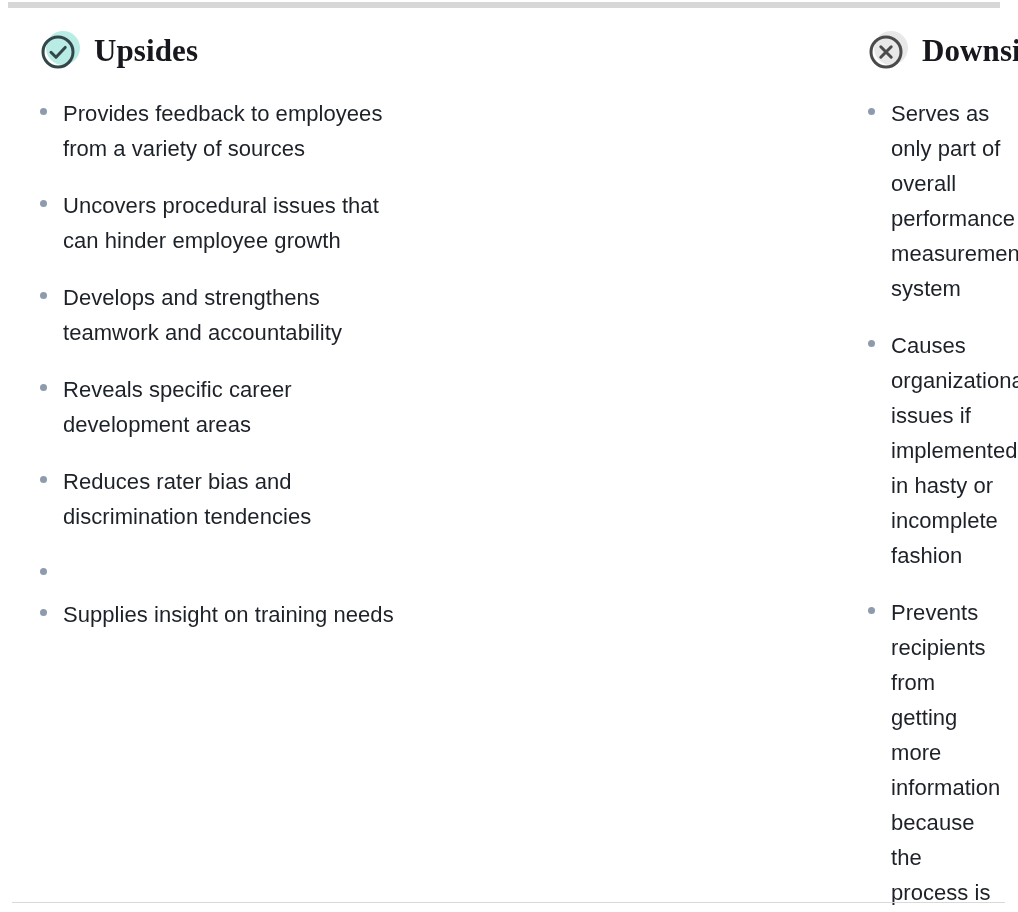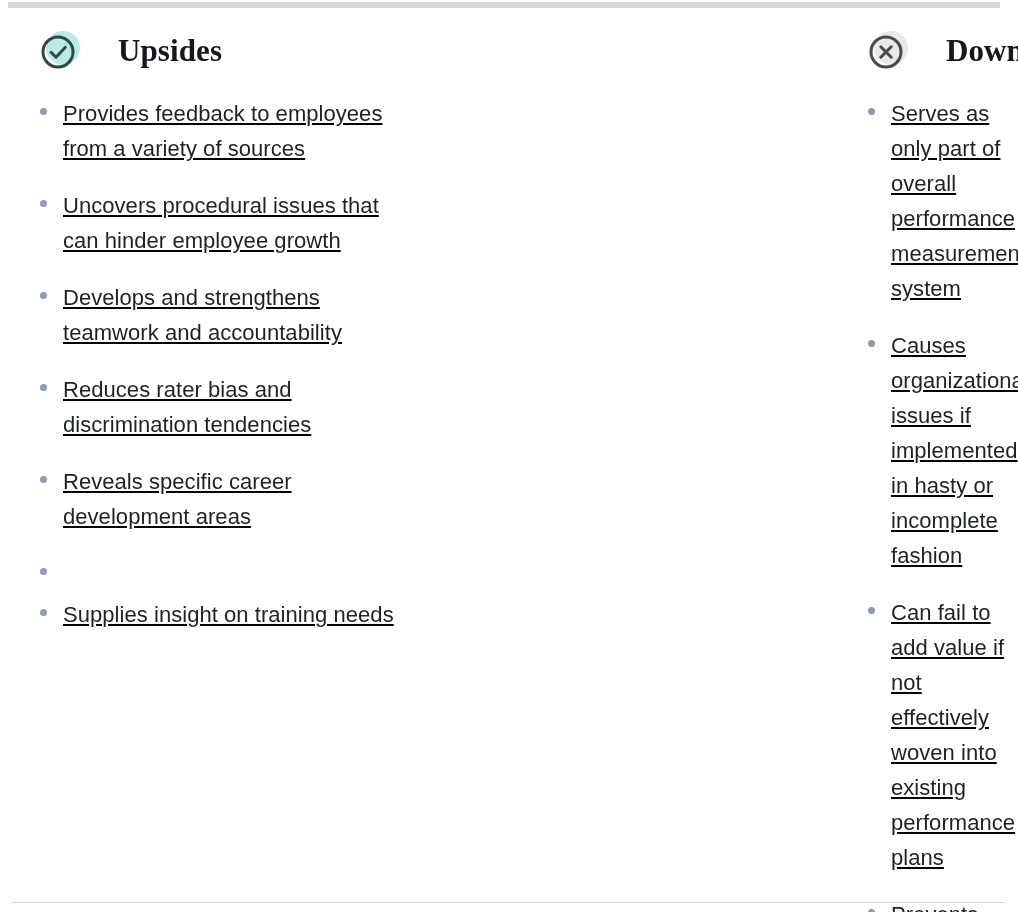--- a/index.html
+++ b/index.html
@@ -100,30 +100,28 @@
   }
 
   .col-title {
     font-family: "Liberation Serif", serif;
     font-weight: bold;
     font-size: 31px;
     line-height: 34px;
     color: #16181d;
     letter-spacing: 0.1px;
     white-space: nowrap;
-    margin-left: 24px;
   }
 
   
   .bullet-list {
     list-style: none;
     margin: 0;
     padding: 0;
     margin-top: 22px;
-    text-decoration: underline;
   }
   .bullet-list li {
     display: flex;
     flex-direction: row;
     align-items: flex-start;
     margin-bottom: 22px;
   }
   .bullet-list li:last-child { margin-bottom: 0; }
 
   .bullet-dot {
@@ -176,25 +174,25 @@
         <li>
           <span class="bullet-dot"></span>
           <span class="bullet-text">Uncovers procedural issues that can hinder employee growth</span>
         </li>
         <li>
           <span class="bullet-dot"></span>
           <span class="bullet-text">Develops and strengthens teamwork and accountability</span>
         </li>
         <li>
           <span class="bullet-dot"></span>
+          <span class="bullet-text">Reveals specific career development areas</span>
+        </li>
+        <li>
+          <span class="bullet-dot"></span>
           <span class="bullet-text">Reduces rater bias and discrimination tendencies</span>
-        </li>
-        <li>
-          <span class="bullet-dot"></span>
-          <span class="bullet-text">Reveals specific career development areas</span>
         </li>
         <li>
           <span class="bullet-dot"></span>
         </li>
         <li>
           <span class="bullet-dot"></span>
           <span class="bullet-text">Supplies insight on training needs</span>
         </li>
       </ul>
     </div>
@@ -216,24 +214,20 @@
         <li>
           <span class="bullet-dot"></span>
           <span class="bullet-text">Serves as only part of overall performance measurement system</span>
         </li>
         <li>
           <span class="bullet-dot"></span>
           <span class="bullet-text">Causes organizational issues if implemented in hasty or incomplete fashion</span>
         </li>
         <li>
           <span class="bullet-dot"></span>
-          <span class="bullet-text">Can fail to add value if not effectively woven into existing performance plans</span>
-        </li>
-        <li>
-          <span class="bullet-dot"></span>
           <span class="bullet-text">Prevents recipients from getting more information because the process is anonymous</span>
         </li>
 
       </ul>
     </div>
 
   </div>
 
   <div class="bottom-rule"></div>
 </div>

